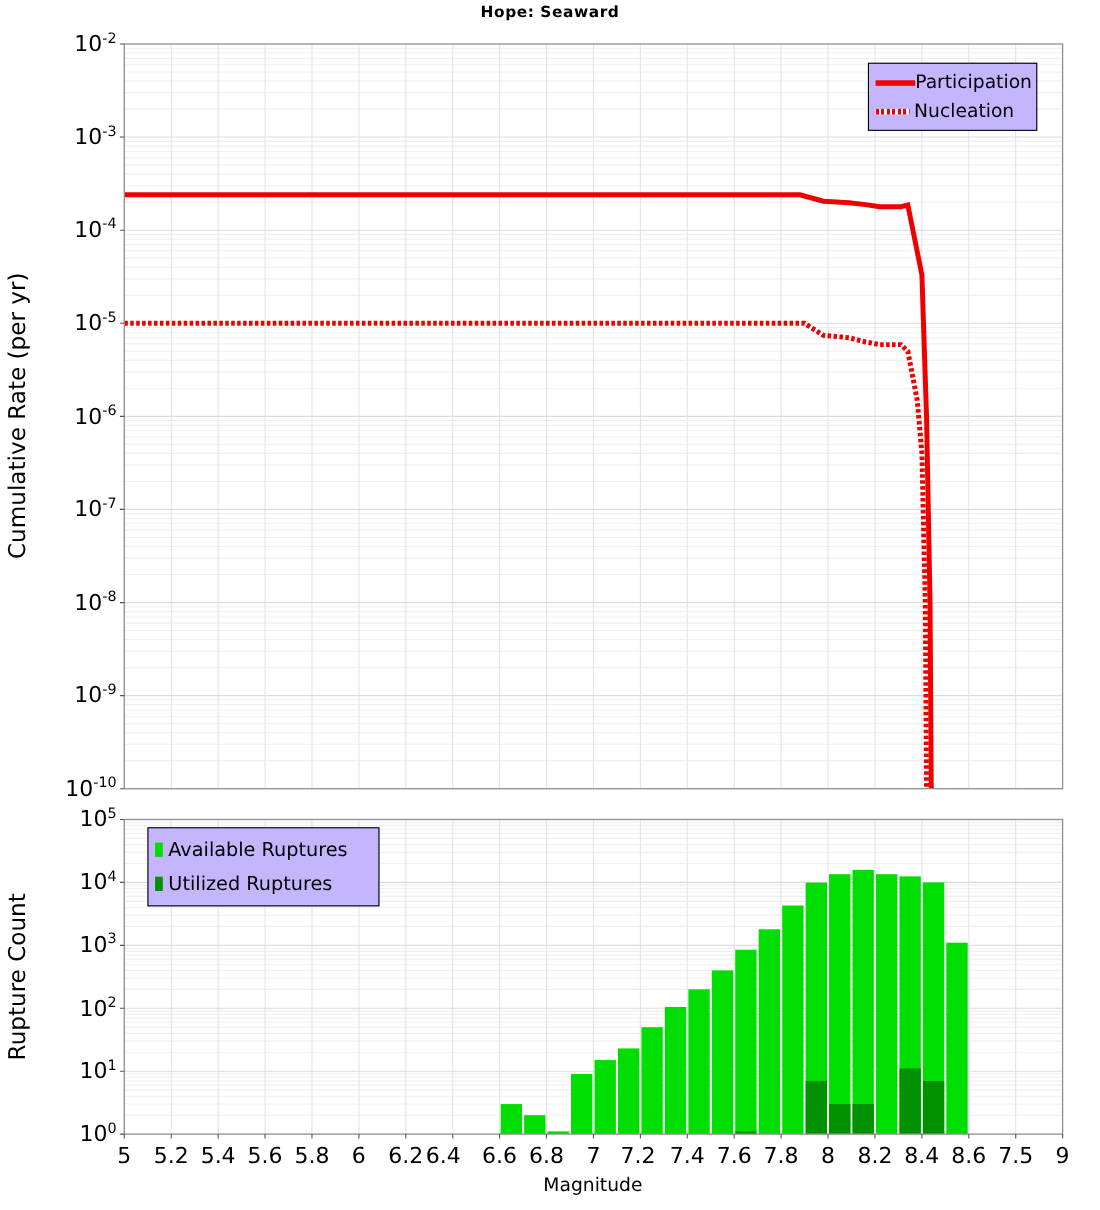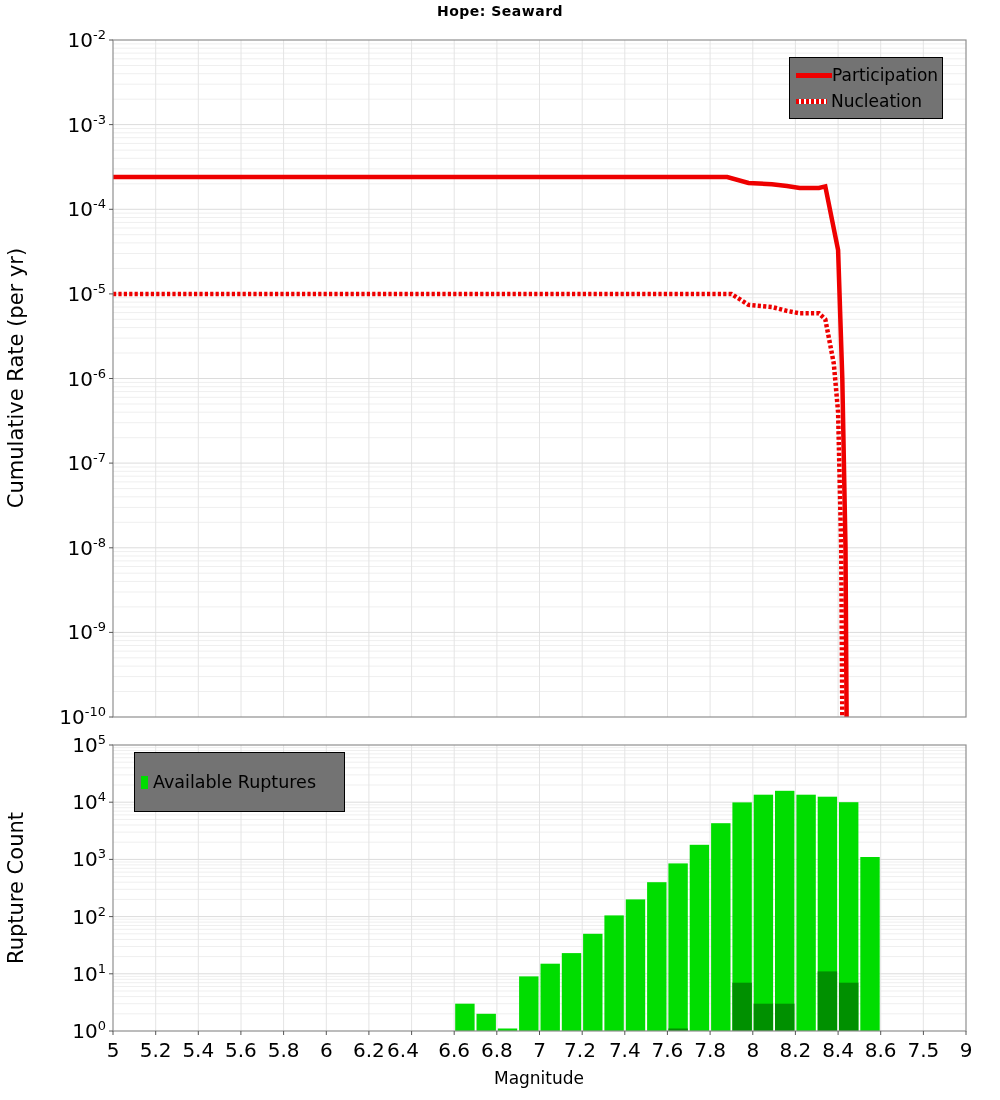--- a/index.html
+++ b/index.html
@@ -8,21 +8,21 @@
   .chart-title{position:absolute;left:0;top:3px;width:1000px;text-align:center;
        font-size:14px;font-weight:bold;letter-spacing:0.5px;}
   .ylab{position:absolute;white-space:nowrap;font-size:21px;
        transform:translate(-50%,-50%) rotate(-90deg);}
   .xlab{position:absolute;white-space:nowrap;font-size:17px;transform:translate(-50%,0);}
   .tick{position:absolute;font-size:20px;line-height:1;white-space:nowrap;}
   .tick sup{font-size:13px;}
   .ytick{transform:translate(-100%,-55%);}
   .xtick{transform:translate(-50%,0);}
   svg{position:absolute;left:0;top:0;}
-  .legend{position:absolute;background:#737373;border:1.5px solid #000;
+  .legend{position:absolute;background:#c4b5fd;border:1.5px solid #000;
        box-sizing:border-box;padding:4px 6px;display:flex;flex-direction:column;justify-content:space-around;}
   .lrow{display:flex;align-items:center;}
   .legend-top .lrow{height:27px;}
   .legend-bot .lrow{height:25px;}
   .sw-solid{width:36px;height:5px;background:#ee0000;flex:none;}
   .sw-dotted{width:31px;height:5px;flex:none;margin-right:4px;
        background:repeating-linear-gradient(90deg,#ee0000 0,#ee0000 3px,#ffffff 3px,#ffffff 5px);}
   .sw-sq{width:7px;height:13px;flex:none;margin-right:5px;}
   .ltext{font-size:17px;white-space:nowrap;}
   .legend-bot .ltext{font-size:17.5px;}
@@ -130,19 +130,23 @@
     <div class="lrow">
       <span class="sw-solid"></span>
       <span class="ltext">Participation</span>
     </div>
     <div class="lrow">
       <span class="sw-dotted"></span>
       <span class="ltext">Nucleation</span>
     </div>
   </div>
 
-  <div class="legend legend-bot" style="left:134px;top:752px;width:211px;height:60px;text-align:center;">
+  <div class="legend legend-bot" style="left:134px;top:752px;width:211px;height:72px;text-align:center;">
     <div class="lrow">
       <span class="sw-sq" style="background:#00dd00;"></span>
       <span class="ltext">Available Ruptures</span>
+    </div>
+    <div class="lrow">
+      <span class="sw-sq" style="background:#009000;"></span>
+      <span class="ltext">Utilized Ruptures</span>
     </div>
   </div>
 </div>
 
 </body></html>

